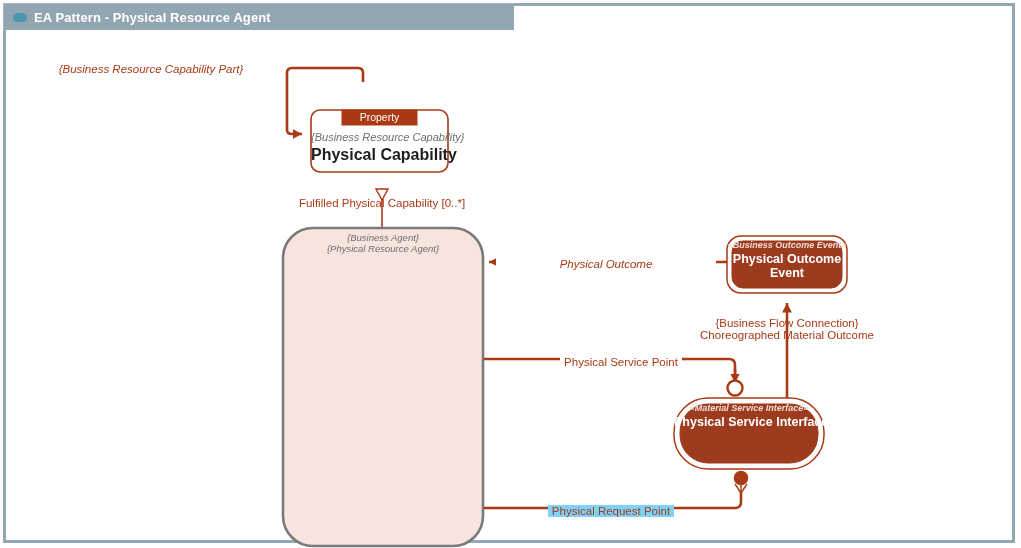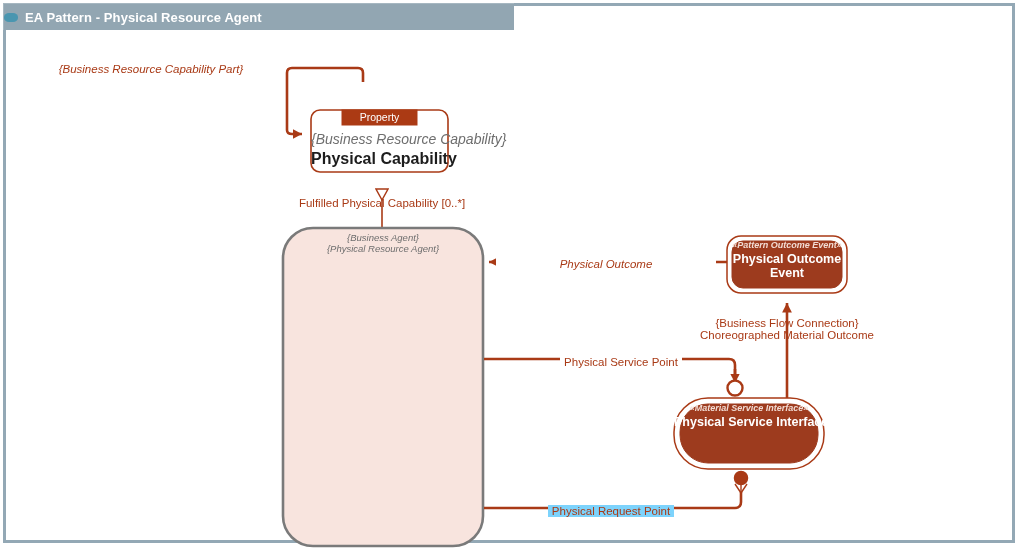--- a/index.html
+++ b/index.html
@@ -38,21 +38,21 @@
   .titlebar {
     position: absolute;
     left: 3px;
     top: 3px;
     width: 511px;
     height: 27px;
     background: #92a6b2;
     box-sizing: border-box;
     display: flex;
     align-items: center;
-    padding-left: 0;
+    padding-left: 9px;
     border-top: 1px solid #a6b7c1;
     border-left: 1px solid #a6b7c1;
   }
   .titlebar-icon {
     width: 14px;
     height: 9px;
     background: #4a96b0;
     border-radius: 5px / 4px;
     margin-right: 7px;
     flex: 0 0 auto;
@@ -111,21 +111,21 @@
     text-align: right;
   }
   .lbl-gray-i {
     color: #6e6e6e;
     font-size: 9.5px;
     font-style: italic;
     text-align: center;
   }
   .lbl-stereo {
     color: #6e6e6e;
-    font-size: 14px;
+    font-size: 11px;
     font-style: italic;
     text-align: center;
   }
   .tab-label {
     color: #ffffff;
     font-size: 10.5px;
     text-align: center;
     font-family: "Liberation Sans", sans-serif;
   }
   .center-block {
@@ -236,21 +236,21 @@
     <div class="center-block" style="left:277px; top:201px; width:200px;">
       <div class="lbl-gray-i">{Business Agent}</div>
       <div class="lbl-gray-i">{Physical Resource Agent}</div>
     </div>
 
     <div class="center-block" style="left:490px; top:223px; width:220px; background:#ffffff;">
       <div class="lbl-red-i" style="display:inline-block; background:#ffffff; padding:0 4px;">Physical Outcome</div>
     </div>
 
     <div class="center-block" style="left:721px; top:209px; width:120px;">
-      <div class="lbl-white-sm">«Pattern Outcome Event»</div>
+      <div class="lbl-white-sm">«Business Outcome Event»</div>
       <div class="lbl-white" style="margin-top:2px;">Physical Outcome</div>
       <div class="lbl-white">Event</div>
     </div>
 
     <div class="center-block" style="left:661px; top:286px; width:240px;">
       <div class="lbl-red">{Business Flow Connection}</div>
       <div class="lbl-red">Choreographed Material Outcome</div>
     </div>
 
     <div class="center-block" style="left:480px; top:321px; width:240px;">

